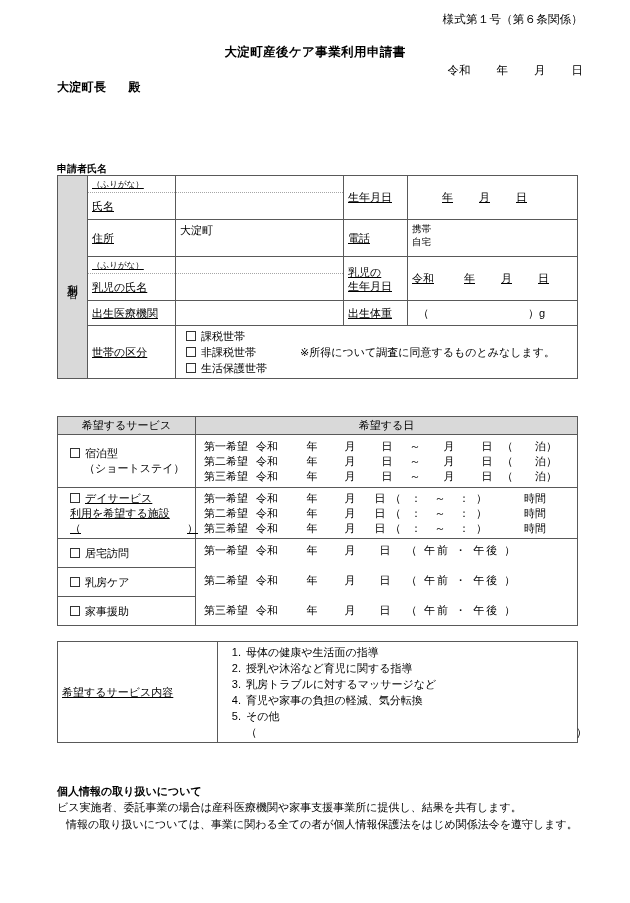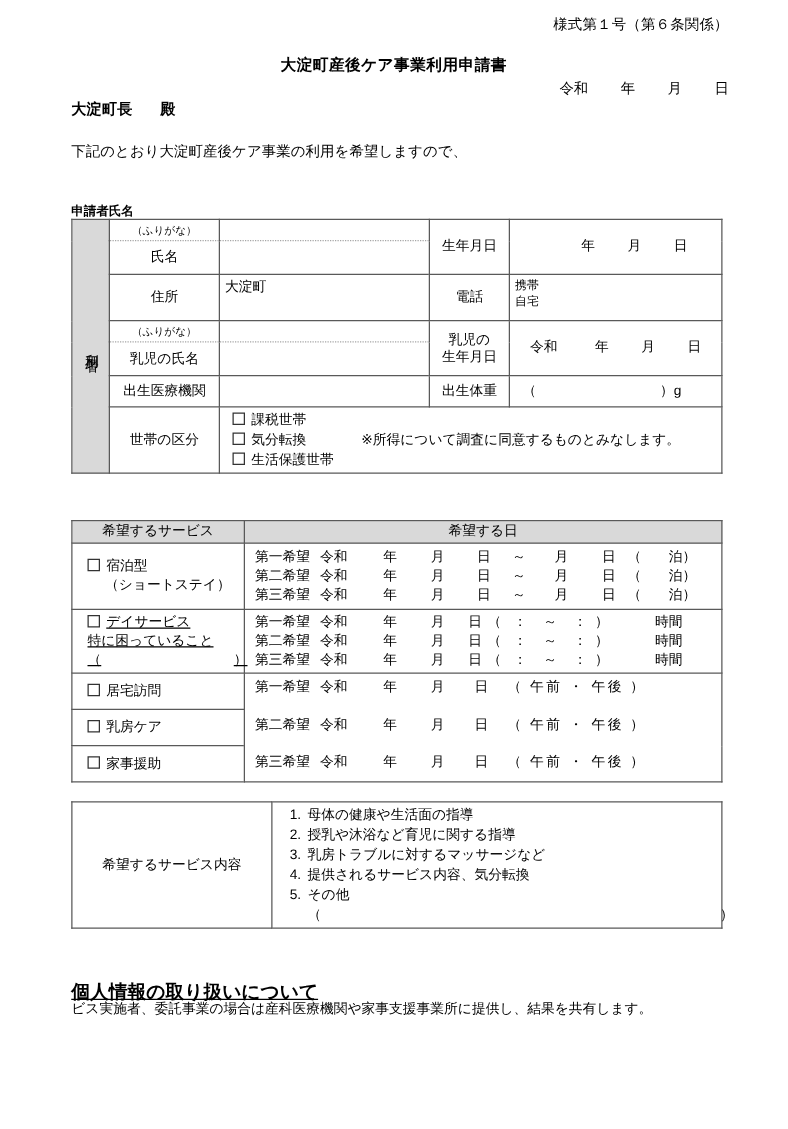--- a/index.html
+++ b/index.html
@@ -83,21 +83,21 @@
     border-collapse: collapse;
     table-layout: fixed;
     font-size: 11px;
   }
   table.grid td {
     border: 1px solid #595959;
     padding: 0 4px;
     vertical-align: middle;
     line-height: 15px;
   }
-  .c { text-align: center; }
+  .c { text-align: left; text-decoration: underline; }
   .l { text-align: left; }
   .grayhead { background: #d9d9d9; text-align: center; }
   .dotted-bottom { border-bottom: 1px dotted #a6a6a6 !important; }
   .no-top { border-top: none !important; margin-top: 28px; }
   .tiny { font-size: 8.5px; }
   .small { font-size: 9.5px; }
 
   
   .vlabel {
     writing-mode: vertical-rl;
@@ -180,23 +180,22 @@
   ol.svc-list li { padding-left: 2px; }
 
   .fac-line { line-height: 15px; text-decoration: underline; }
   .fac-paren { display:flex; justify-content: space-between; width: 128px; }
 
   
   .privacy-title {
     position: absolute;
     top: 784px;
     left: 57px;
-    font-size: 15px;
+    font-size: 11px;
     font-weight: bold;
-    text-decoration: underline;
   }
   .privacy-body {
     position: absolute;
     top: 799px;
     left: 57px;
     width: 524px;
     font-size: 11px;
     line-height: 17px;
   }
   .privacy-body p { margin: 0; }
@@ -213,21 +212,20 @@
 
   <div class="era-line">
     <span>令和</span><span class="gap"></span><span>年</span><span class="gap"></span><span>月</span><span class="gap"></span><span>日</span>
   </div>
 
   <div class="addressee">
     <span>大淀町長</span><span class="sp"></span><span>殿</span>
   </div>
 
   <div class="intro">
-    <div>下記のとおり大淀町産後ケア事業の利用を希望しますので、</div>
   </div>
 
   <div class="applicant-name-label">申請者氏名</div>
 
   <table class="grid" id="table-applicant">
     <colgroup>
       <col style="width:30px">
       <col style="width:88px">
       <col style="width:168px">
       <col style="width:64px">
@@ -282,21 +280,21 @@
         <td></td>
         <td class="c">出生体重</td>
         <td class="l" style="padding-left:10px">（　　　　　　　　　）g</td>
       </tr>
 
       <tr>
         <td class="c" style="height:52px">世帯の区分</td>
         <td colspan="3" class="l" style="vertical-align:middle;padding-left:10px">
           <div style="position:relative;line-height:16px">
             <div><span class="cb"></span><span>課税世帯</span></div>
-            <div><span class="cb"></span><span>気分転換</span><span style="display:inline-block;width:44px"></span><span>※所得について調査に同意するものとみなします。</span></div>
+            <div><span class="cb"></span><span>非課税世帯</span><span style="display:inline-block;width:44px"></span><span>※所得について調査に同意するものとみなします。</span></div>
             <div><span class="cb"></span><span>生活保護世帯</span></div>
           </div>
         </td>
       </tr>
     </tbody>
   </table>
 
   <table class="grid" id="table-services">
     <colgroup>
       <col style="width:138px">
@@ -346,21 +344,21 @@
             <span class="w-m2">月</span>
             <span class="w-d2">日</span>
             <span class="w-paren">（　　泊）</span>
           </div>
         </td>
       </tr>
 
       <tr>
         <td class="l" style="height:50px;padding-left:12px">
           <div class="fac-line"><span class="cb"></span><span>デイサービス</span></div>
-          <div class="fac-line" style="padding-left:0">特に困っていること</div>
+          <div class="fac-line" style="padding-left:0">利用を希望する施設</div>
           <div class="fac-line fac-paren">
             <span>（</span>
             <span>）</span>
           </div>
         </td>
         <td class="l" style="padding-left:8px">
           <div class="time-line">
             <span class="t-pref">第一希望</span>
             <span class="t-era">令和</span>
             <span class="t-y">年</span>
@@ -452,26 +450,27 @@
       <col style="width:360px">
     </colgroup>
     <tbody>
       <tr>
         <td class="c" style="height:86px">希望するサービス内容</td>
         <td class="l" style="vertical-align:middle">
           <ol class="svc-list">
             <li>母体の健康や生活面の指導</li>
             <li>授乳や沐浴など育児に関する指導</li>
             <li>乳房トラブルに対するマッサージなど</li>
-            <li>提供されるサービス内容、気分転換</li>
+            <li>育児や家事の負担の軽減、気分転換</li>
             <li>その他（　　　　　　　　　　　　　　　　　　　　　　　　　　　　　）</li>
           </ol>
         </td>
       </tr>
     </tbody>
   </table>
 
   <div class="privacy-title">個人情報の取り扱いについて</div>
   <div class="privacy-body">
     <p>ビス実施者、委託事業の場合は産科医療機関や家事支援事業所に提供し、結果を共有します。</p>
+    <p class="indent">情報の取り扱いについては、事業に関わる全ての者が個人情報保護法をはじめ関係法令を遵守します。</p>
   </div>
 
 </div>
 
 </body></html>

